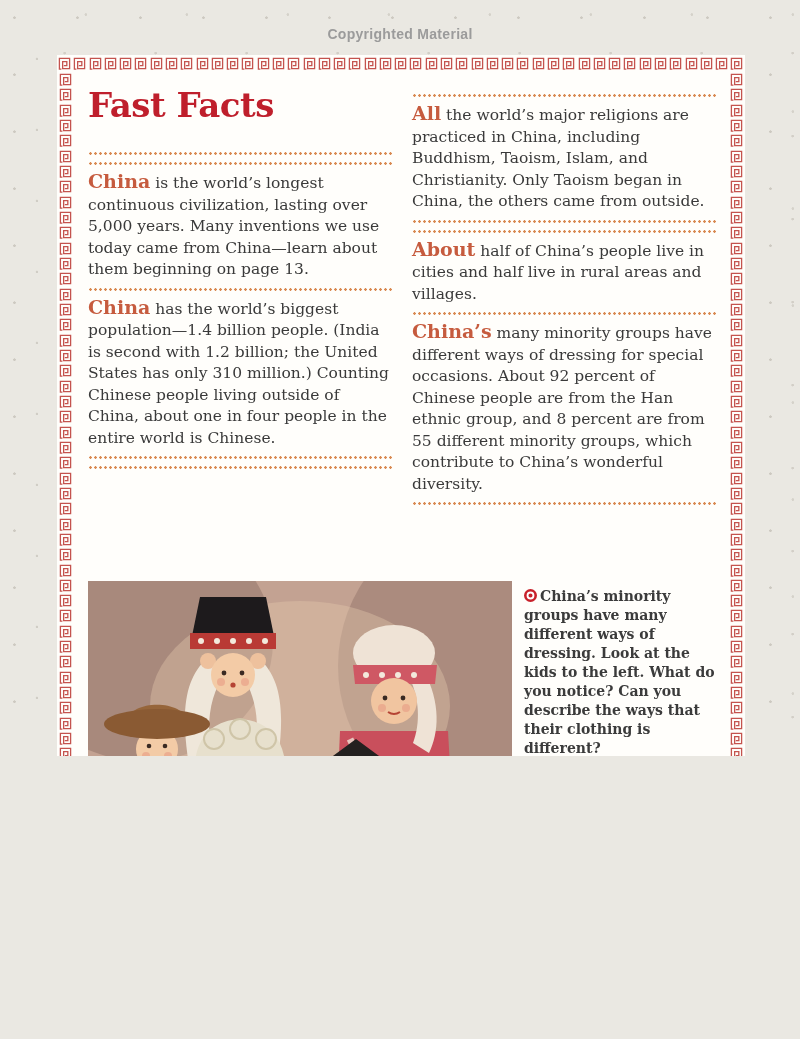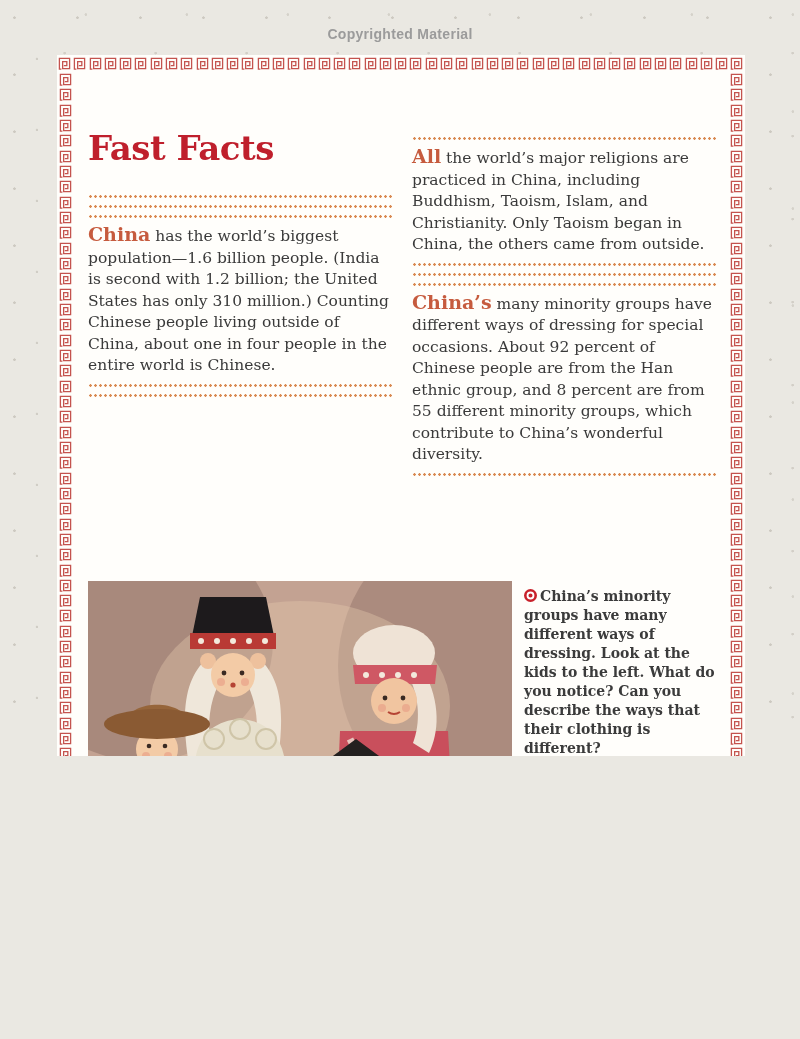--- a/index.html
+++ b/index.html
@@ -40,21 +40,21 @@
   .bstrip.bot { bottom:0; }
   .bstrip.v { top:17px; height:889px; width:17px; flex-direction:column; justify-content:space-between; align-items:center; padding:1px 0; }
   .bstrip.left { left:0; }
   .bstrip.right { right:0; }
   .bstrip svg { width:13px; height:13px; flex:0 0 auto; display:block; }
   
   .content {
     position:absolute; left:17px; top:17px; right:17px; bottom:17px;
     background:#fffefb; padding:12px 10px 8px 14px;
   }
-  .columns { display:flex; gap:18px;margin-top:43px; }
+  .columns { display:flex; gap:18px; }
   .col { width:306px; }
   h1.title {
     font-size:34px; line-height:38px; font-weight:bold; color:#bf1f2c;
     letter-spacing:-.5px; margin:2px 0 28px 0;
   }
   .sep {
     height:3px; margin:7px 0 6px 0;
     background-image:radial-gradient(circle, #d98a52 1.1px, transparent 1.5px);
     background-size:5px 3px; background-repeat:repeat-x; background-position:0 50%;
   }
@@ -718,31 +718,33 @@
         </svg>
       </div>
 
     <div class="content">
       <div class="columns">
 
         <div class="col">
           <h1 class="title">Fast Facts</h1>
           <div class="sep"></div>
           <div class="sep"></div>
+          <p class="fact"><span class="lead">China</span><span> is the world’s longest continuous civilization, lasting over 5,000 years. Many inventions we use today came from China—learn about them beginning on page 13.</span></p>
           <div class="sep"></div>
-          <p class="fact"><span class="lead">China</span><span> has the world’s biggest population—1.6 billion people. (India is second with 1.2 billion; the United States has only 310 million.) Counting Chinese people living outside of China, about one in four people in the entire world is Chinese.</span></p>
+          <p class="fact"><span class="lead">China</span><span> has the world’s biggest population—1.4 billion people. (India is second with 1.2 billion; the United States has only 310 million.) Counting Chinese people living outside of China, about one in four people in the entire world is Chinese.</span></p>
           <div class="sep"></div>
           <div class="sep"></div>
         </div>
 
         <div class="col">
           <div class="sep" style="margin-top:10px"></div>
           <p class="fact"><span class="lead">All</span><span> the world’s major religions are practiced in China, including Buddhism, Taoism, Islam, and Christianity. Only Taoism began in China, the others came from outside.</span></p>
           <div class="sep"></div>
           <div class="sep"></div>
+          <p class="fact"><span class="lead">About</span><span> half of China’s people live in cities and half live in rural areas and villages.</span></p>
           <div class="sep"></div>
           <p class="fact"><span class="lead">China’s</span><span> many minority groups have different ways of dressing for special occasions. About 92 percent of Chinese people are from the Han ethnic group, and 8 percent are from 55 different minority groups, which contribute to China’s wonderful diversity.</span></p>
           <div class="sep"></div>
         </div>
       </div>
 
       <div class="figure-row">
         <svg class="illo" viewBox="0 0 424 374" preserveAspectRatio="none" role="img">
 
           <rect width="424" height="374" fill="#c3a292"></rect>

